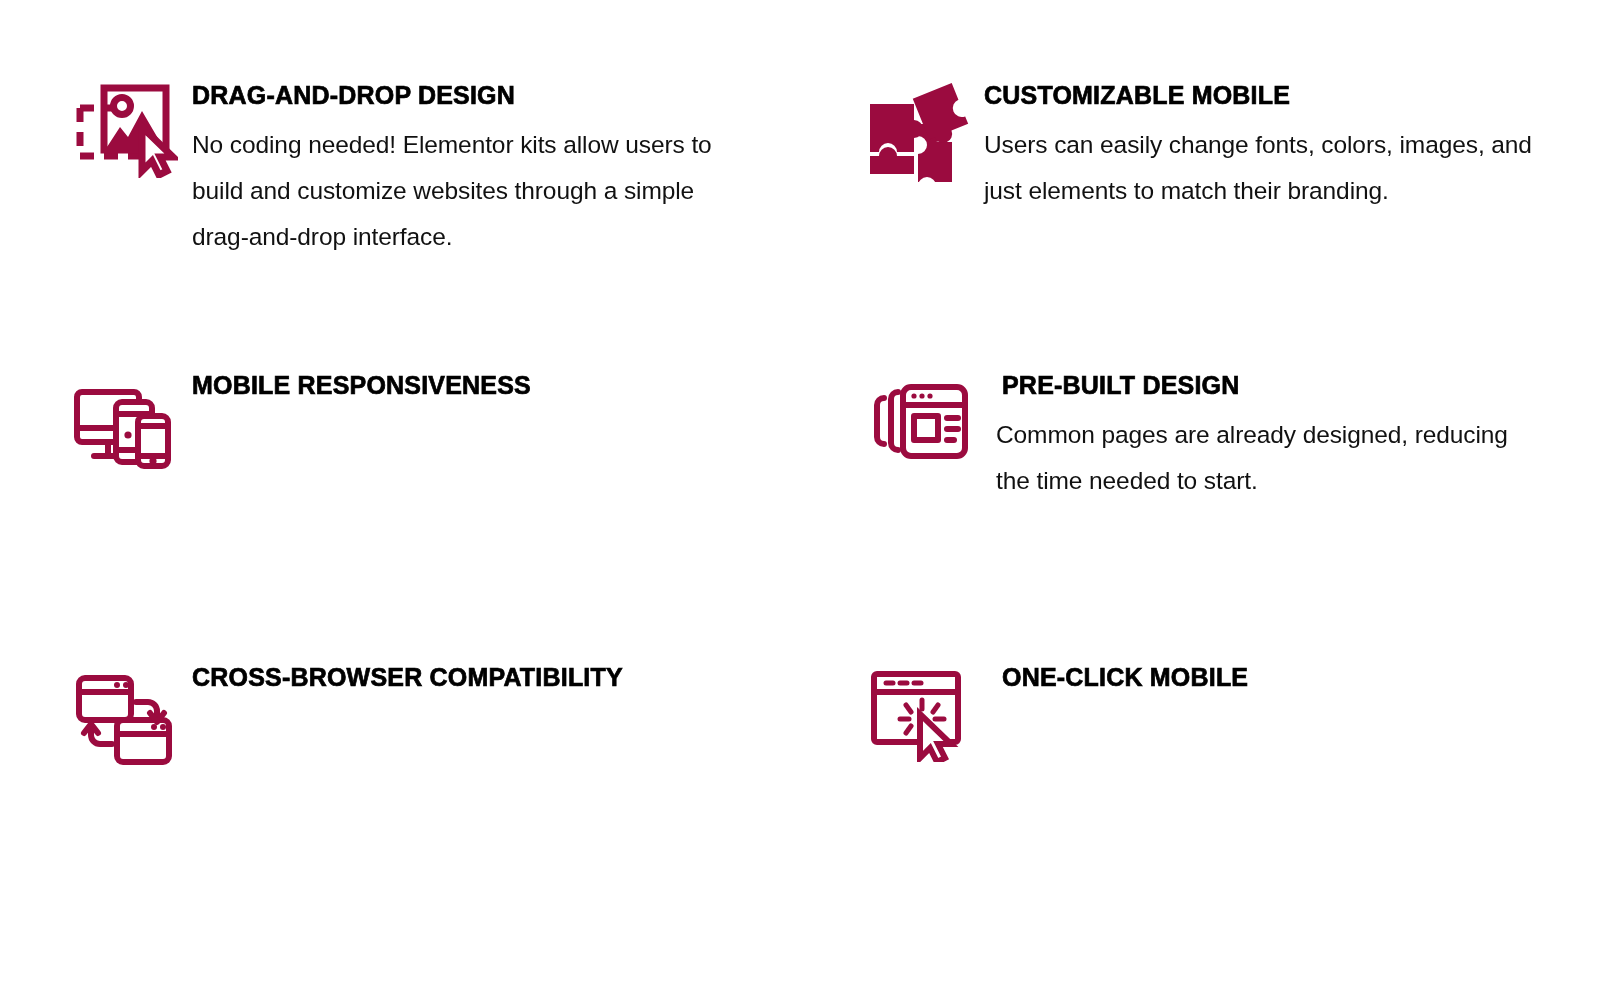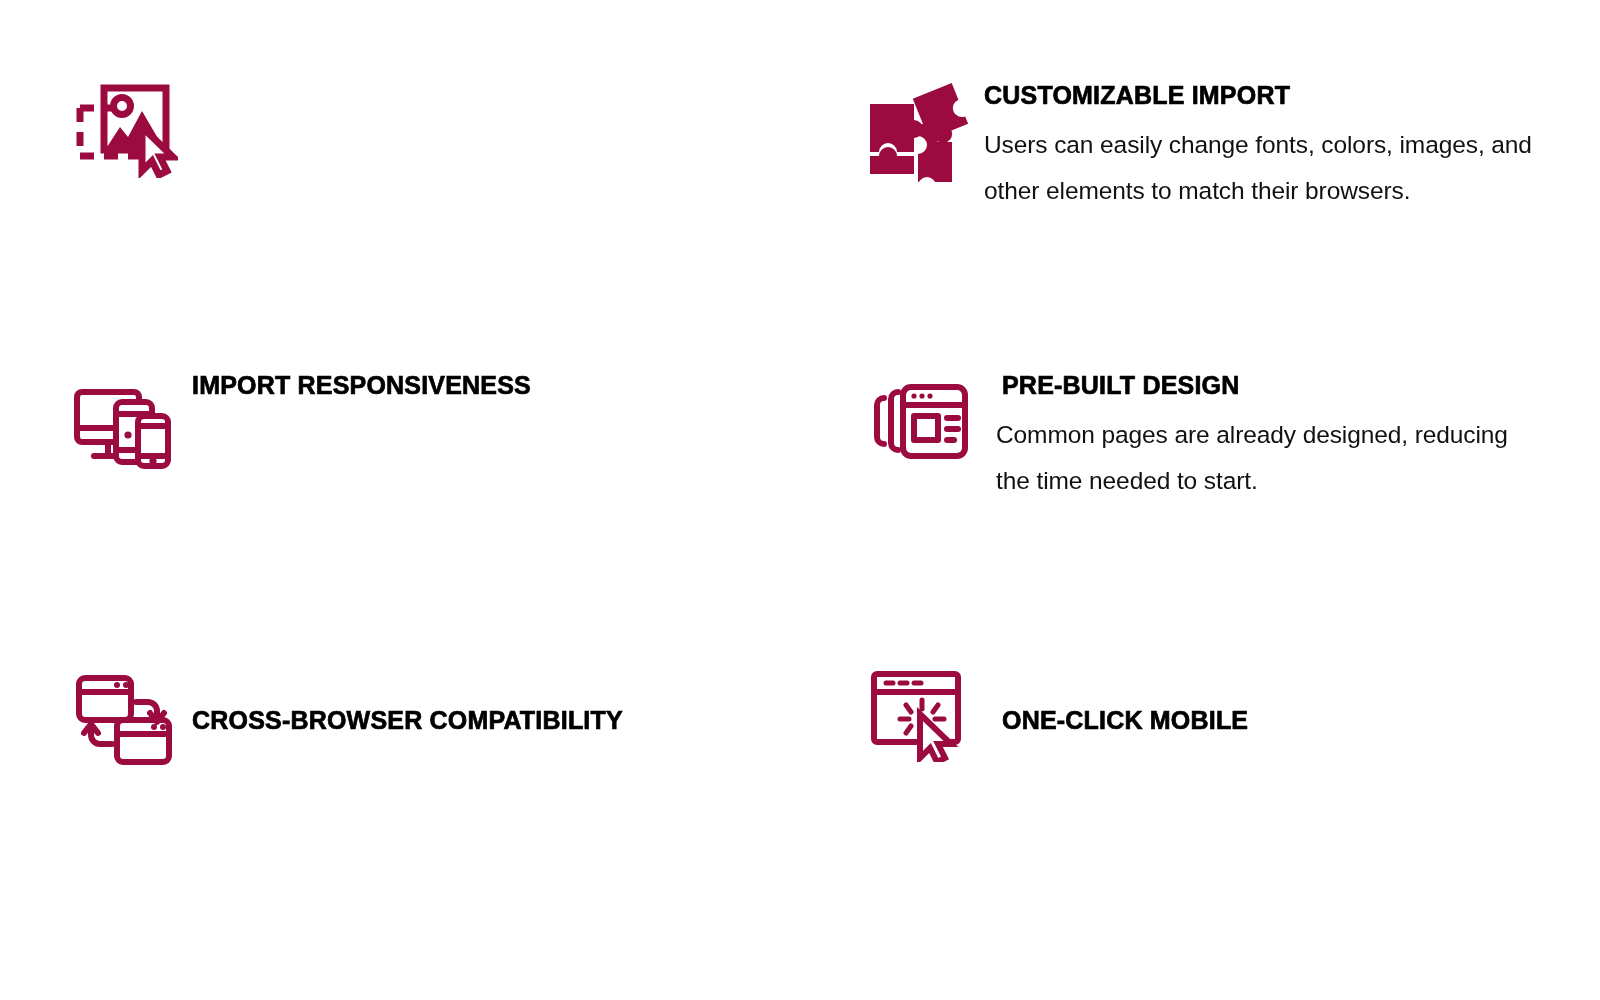--- a/index.html
+++ b/index.html
@@ -68,21 +68,21 @@
     color: #111111;
     margin: 0;
     line-height: 1.88;
     letter-spacing: -0.1px;
   }
   .feature-desc.indented { padding-left: 12px; }
 
   
   .row1 .feature-body { padding-top: 4px; }
   .row2 .feature-body { padding-top: 4px; }
-  .row3 .feature-body { padding-top: 6px; margin-top: 43px; }
+  .row3 .feature-body { padding-top: 6px; }
 
   .r1c2 .feature-icon { margin-top: 4px; }
   .r2c2 .feature-icon { margin-top: 6px; }
   .r3c2 .feature-icon { margin-top: 4px; }
   .r2c1 .feature-icon { margin-top: 10px; }
   .r3c1 .feature-icon { margin-top: 10px; }
 </style>
 </head>
 <body>
 
@@ -104,40 +104,44 @@
         <g>
           <rect x="34" y="10" width="62" height="62" fill="none" stroke="#9B0B3F" stroke-width="7"></rect>
           <circle cx="52" cy="28" r="8.5" fill="none" stroke="#9B0B3F" stroke-width="7"></circle>
           <path d="M37 69 L50 49 L58 59 L72 33 L93 69 Z" fill="#9B0B3F"></path>
         </g>
         <g>
           <path d="M72 49 L72 93 L82 83 L89 97 L97 93 L90 79 L103 79 Z" fill="#ffffff" stroke="#9B0B3F" stroke-width="7" stroke-linejoin="miter"></path>
         </g>
       </svg>
     </span>
+    <div class="feature-body">
+      <h3 class="feature-title">DRAG-AND-DROP DESIGN</h3>
+      <p class="feature-desc">No coding needed! Elementor kits allow users to build and customize websites through a simple drag-and-drop interface.</p>
+    </div>
   </div>
 
   <div class="feature col-right row1 r1c2">
     <span class="feature-icon">
       <svg width="108" height="100" viewBox="0 0 108 100" xmlns="http://www.w3.org/2000/svg">
 
         <path d="M8 22 H52 V38 a9 9 0 0 1 0 18 V70 H35 a9 9 0 0 0 -18 0 H8 Z" fill="#9B0B3F"></path>
 
         <path d="M8 74 H17 a9 9 0 0 1 18 0 H52 V92 H8 Z" fill="#9B0B3F"></path>
 
         <path d="M56 60 a9 9 0 0 0 0 -18 V30 h18 a9 9 0 0 1 0 18 h16 V92 H74 a9 9 0 0 0 -18 0 Z" fill="#9B0B3F" transform="translate(0,12)"></path>
 
         <g transform="rotate(-22 82 30)">
           <path d="M58 6 H100 V24 a9 9 0 0 0 0 18 V50 H82 a9 9 0 0 1 -18 0 H58 Z" fill="#9B0B3F"></path>
         </g>
       </svg>
     </span>
     <div class="feature-body">
-      <h3 class="feature-title">CUSTOMIZABLE IMPORT</h3>
-      <p class="feature-desc">Users can easily change fonts, colors, images, and other elements to match their browsers.</p>
+      <h3 class="feature-title">CUSTOMIZABLE MOBILE</h3>
+      <p class="feature-desc">Users can easily change fonts, colors, images, and just elements to match their branding.</p>
     </div>
   </div>
 
   <div class="feature col-left row2 r2c1">
     <span class="feature-icon">
       <svg width="108" height="100" viewBox="0 0 108 100" xmlns="http://www.w3.org/2000/svg">
         <g fill="#ffffff" stroke="#9B0B3F" stroke-width="6" stroke-linejoin="round" stroke-linecap="round">
 
           <rect x="7" y="14" width="62" height="50" rx="5"></rect>
           <path d="M7 50 H69"></path>
@@ -150,21 +154,21 @@
 
           <rect x="68" y="38" width="30" height="50" rx="6"></rect>
           <path d="M68 48 H98"></path>
           <path d="M68 78 H98"></path>
         </g>
         <circle cx="58" cy="57" r="3.6" fill="#9B0B3F"></circle>
         <circle cx="83" cy="83" r="3.6" fill="#9B0B3F"></circle>
       </svg>
     </span>
     <div class="feature-body">
-      <h3 class="feature-title">IMPORT RESPONSIVENESS</h3>
+      <h3 class="feature-title">MOBILE RESPONSIVENESS</h3>
     </div>
   </div>
 
   <div class="feature col-right row2 r2c2">
     <span class="feature-icon">
       <svg width="108" height="100" viewBox="0 0 108 100" xmlns="http://www.w3.org/2000/svg">
         <g fill="none" stroke="#9B0B3F" stroke-width="6" stroke-linecap="round" stroke-linejoin="round">
           <path d="M22 24 a7 7 0 0 0 -7 7 V63 a7 7 0 0 0 7 7"></path>
           <path d="M36 18 a7 7 0 0 0 -7 7 V69 a7 7 0 0 0 7 7"></path>
           <rect x="41" y="13" width="62" height="69" rx="8" fill="#ffffff"></rect>

